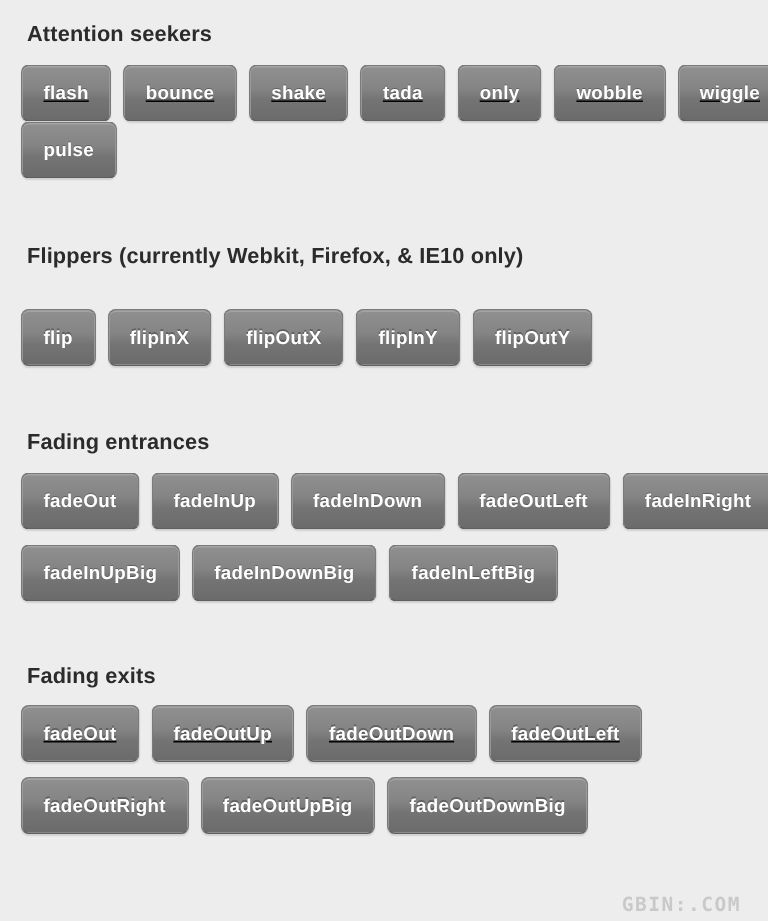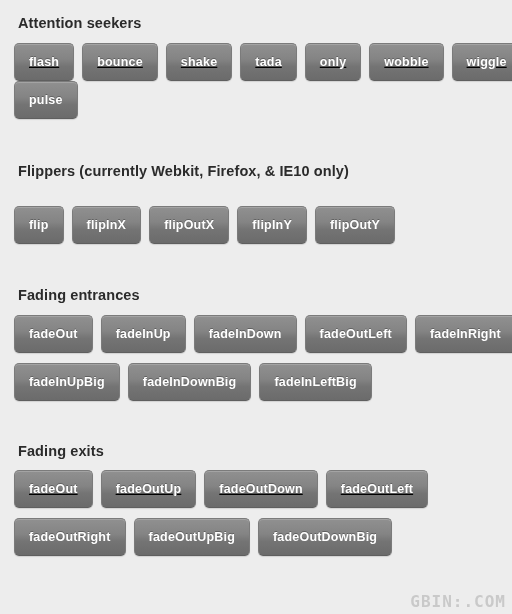--- a/index.html
+++ b/index.html
@@ -76,24 +76,24 @@
   #sec-fadein      .btn-row:nth-child(1) { margin-bottom: 10px; }
 
   #sec-fadeout     { padding-top: 43px; }
   #sec-fadeout     .section-title { margin-bottom: 12px; }
   #sec-fadeout     .btn-row:nth-child(1) { margin-bottom: 10px; text-decoration: underline; }
 
   .btn + .btn { margin-left: 8px; }
 
   .watermark {
     position: absolute;
-    right: 6px;
+    right: 18px;
     bottom: 4px;
     font-family: "DejaVu Sans Mono", monospace;
-    font-size: 16px;
+    font-size: 13px;
     font-weight: bold;
     letter-spacing: 1px;
     color: #c9c9c9;
     user-select: none;
     line-height: 1;
   }
 </style>
 </head>
 <body>
 

